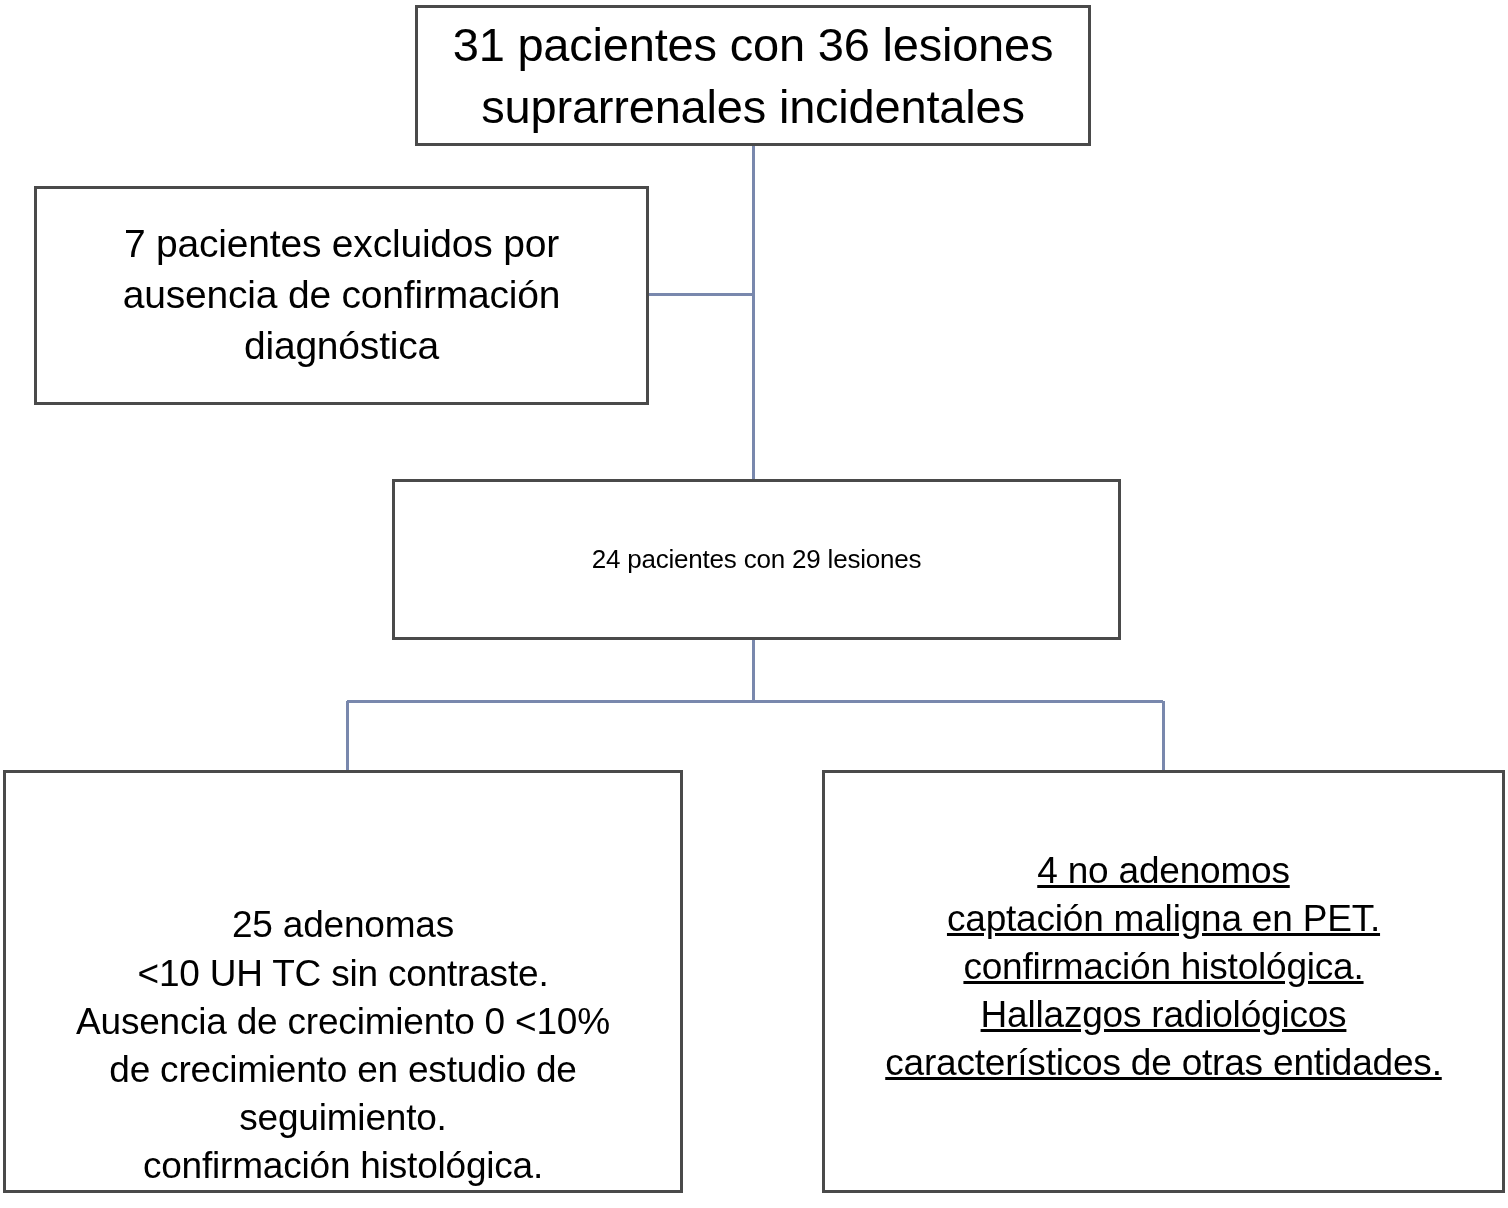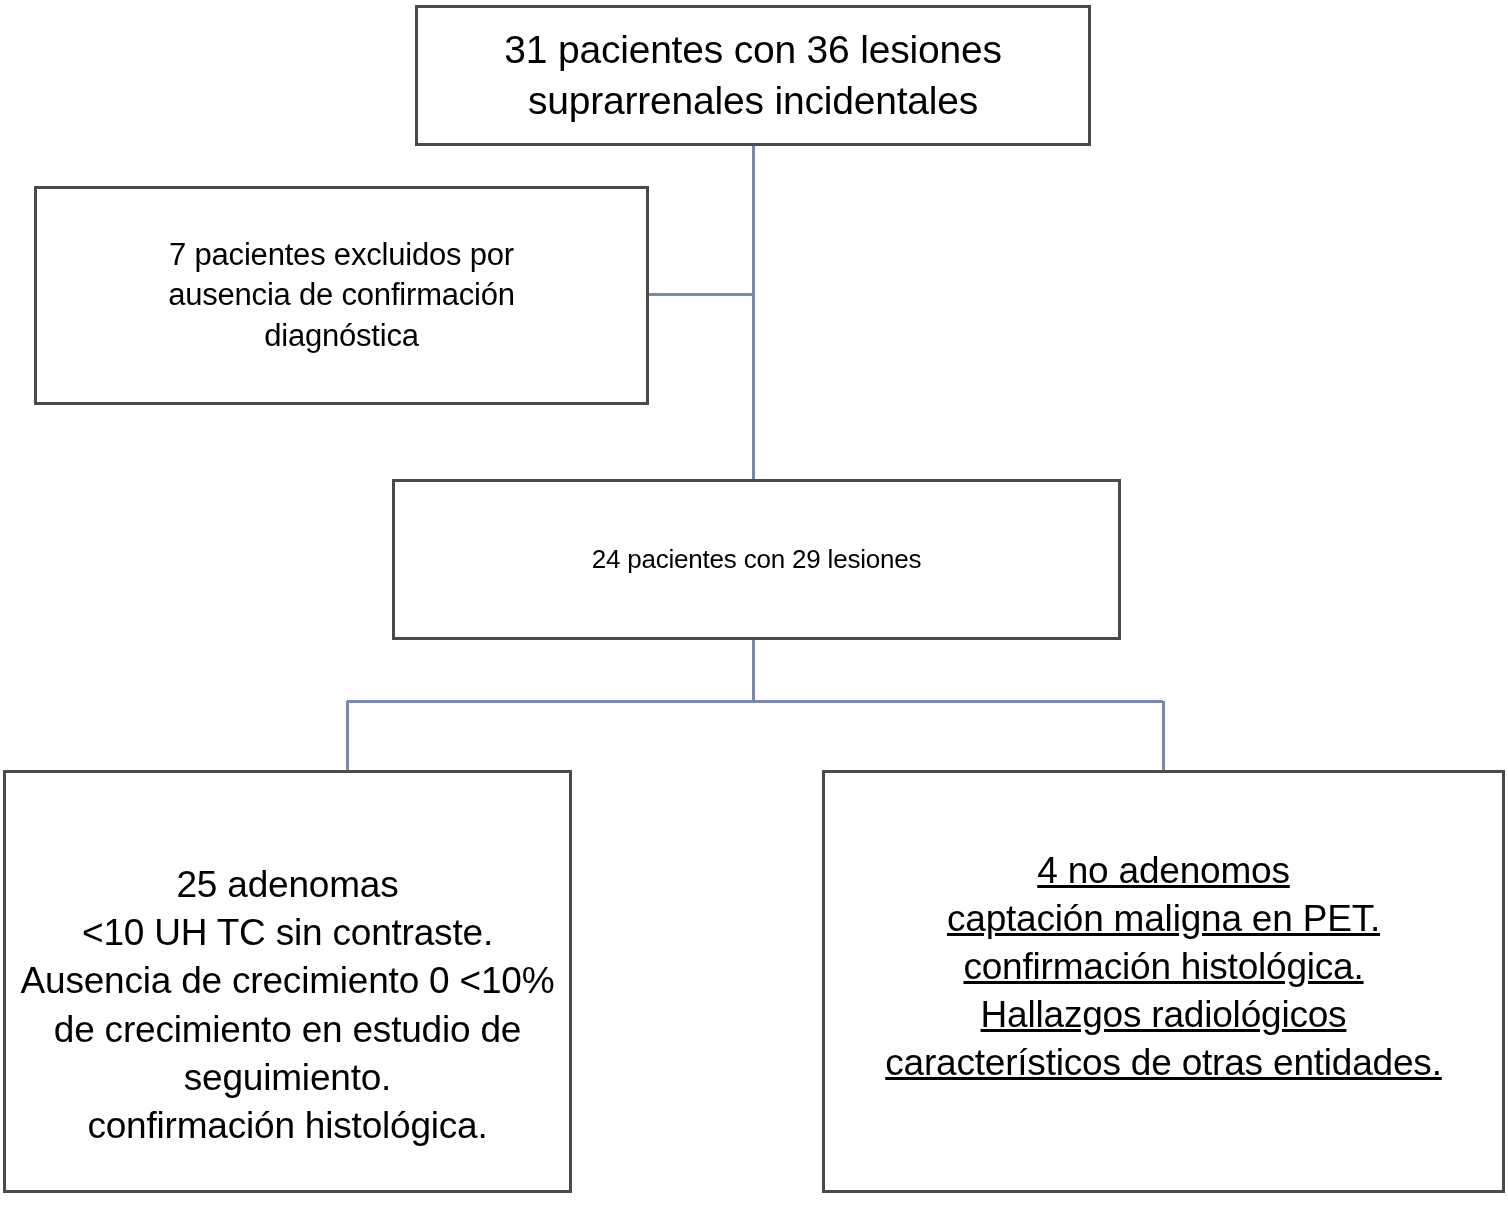--- a/index.html
+++ b/index.html
@@ -50,47 +50,47 @@
     box-sizing: border-box;
   }
 
   
   #node-cohort-total {
     left: 415px;
     top: 5px;
     width: 676px;
     height: 141px;
   }
-  #node-cohort-total .node-text { font-size: 39px; }
+  #node-cohort-total .node-text { font-size: 47px; }
 
   #node-excluded {
     left: 34px;
     top: 186px;
     width: 615px;
     height: 219px;
   }
   #node-excluded .node-text {
-    font-size: 31px;
+    font-size: 39px;
     text-align: center;
   }
 
   #node-cohort-included {
     left: 392px;
     top: 479px;
     width: 729px;
     height: 161px;
   }
   #node-cohort-included .node-text { font-size: 26px; }
 
   #node-adenomas {
     left: 3px;
     top: 770px;
-    width: 569px;
+    width: 680px;
     height: 423px;
-    align-items: center;
+    align-items: flex-end;
   }
   #node-adenomas .node-text {
     font-size: 37px;
     line-height: 1.30;
     padding-top: 48px;
   }
 
   #node-non-adenomas {
     left: 822px;
     top: 770px;

